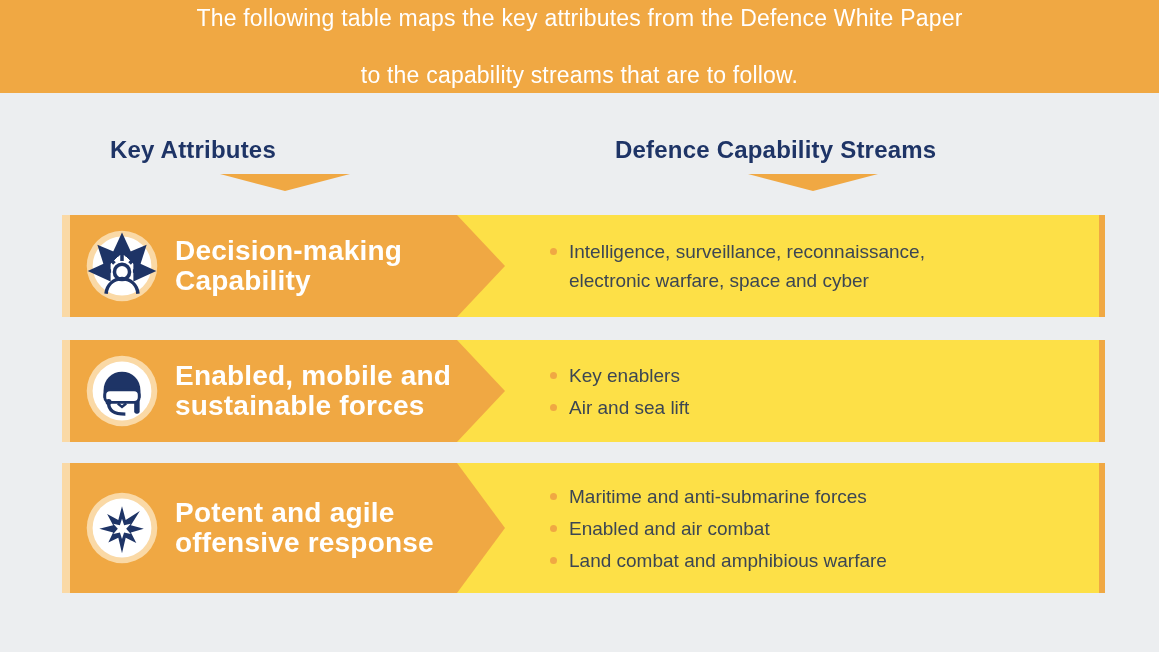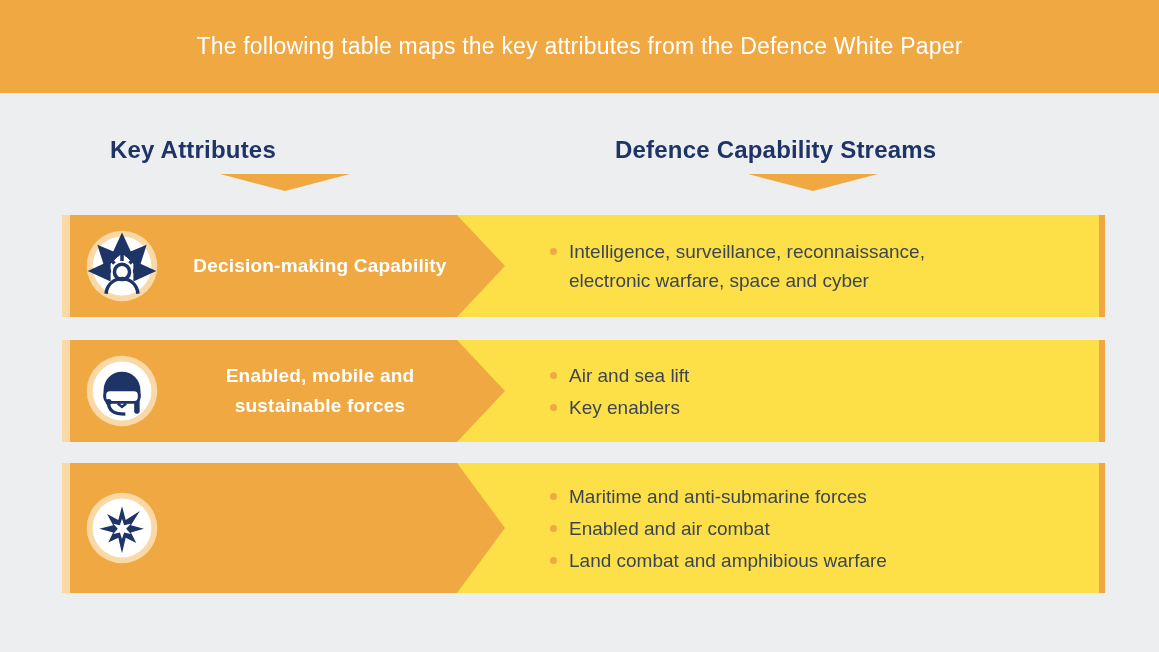--- a/index.html
+++ b/index.html
@@ -68,30 +68,31 @@
     position:absolute;left:0;top:0;width:8px;height:100%;
     background:#fad9a6;
   }
   .attr-icon{
     position:absolute;left:18px;top:50%;transform:translateY(-50%);
     width:84px;height:84px;
   }
   .attr-label{
     position:absolute;left:113px;top:50%;transform:translateY(-50%);
     width:290px;color:#ffffff;font-weight:bold;
-    font-size:19px;line-height:30px;letter-spacing:.2px;text-align:center;
+    font-size:28px;line-height:30px;letter-spacing:.2px;
   }
 </style>
 </head>
 <body>
 
 <div class="stage">
 
   <div class="top-banner">
     <div>The following table maps the key attributes from the Defence White Paper</div>
+    <div>to the capability streams that are to follow.</div>
   </div>
 
   <div class="col-header left">Key Attributes</div>
   <div class="col-header right">Defence Capability Streams</div>
   <div class="down-triangle left"></div>
   <div class="down-triangle right"></div>
 
   <div class="row row1">
     <div class="stream-box">
       <ul class="stream-list">
@@ -123,25 +124,25 @@
       </div>
       <div class="attr-label">Decision-making Capability</div>
     </div>
   </div>
 
   <div class="row row2">
     <div class="stream-box">
       <ul class="stream-list">
         <li class="stream-item">
           <span class="bullet-dot"></span>
-          <span>Air and sea lift</span>
+          <span>Key enablers</span>
         </li>
         <li class="stream-item">
           <span class="bullet-dot"></span>
-          <span>Key enablers</span>
+          <span>Air and sea lift</span>
         </li>
       </ul>
     </div>
     <div class="attr-banner">
       <div class="attr-edge"></div>
       <div class="attr-icon">
         <svg viewBox="0 0 100 100" width="84" height="84">
           <circle cx="50" cy="50" r="42" fill="#fad9a6"></circle>
           <circle cx="50" cy="50" r="35" fill="#ffffff"></circle>
           <path d="M28,58 L28,50 C28,36 38,27 50,27 C62,27 72,36 72,50 L72,58 Z" fill="#1e3466"></path>
@@ -176,16 +177,17 @@
     <div class="attr-banner">
       <div class="attr-edge"></div>
       <div class="attr-icon">
         <svg viewBox="0 0 100 100" width="84" height="84">
           <circle cx="50" cy="50" r="42" fill="#fad9a6"></circle>
           <circle cx="50" cy="50" r="35" fill="#ffffff"></circle>
           <polygon fill="#1e3466" points="50,24 54.4,40.4 71.2,29.8 60.6,46.6 76,51 60.6,55.4 67,68 54.4,61.6 50,80 45.6,61.6 33.7,67.3 39.4,55.4 23,51 39.4,46.6 32.3,33.3 45.6,40.4"></polygon>
           <polygon fill="#ffffff" points="50,39 52.5,46.7 60.4,45 55,51 60.4,57 52.5,55.3 50,63 47.5,55.3 39.6,57 45,51 39.6,45 47.5,46.7"></polygon>
         </svg>
       </div>
+      <div class="attr-label">Potent and agile offensive response</div>
     </div>
   </div>
 
 </div>
 
 </body></html>

